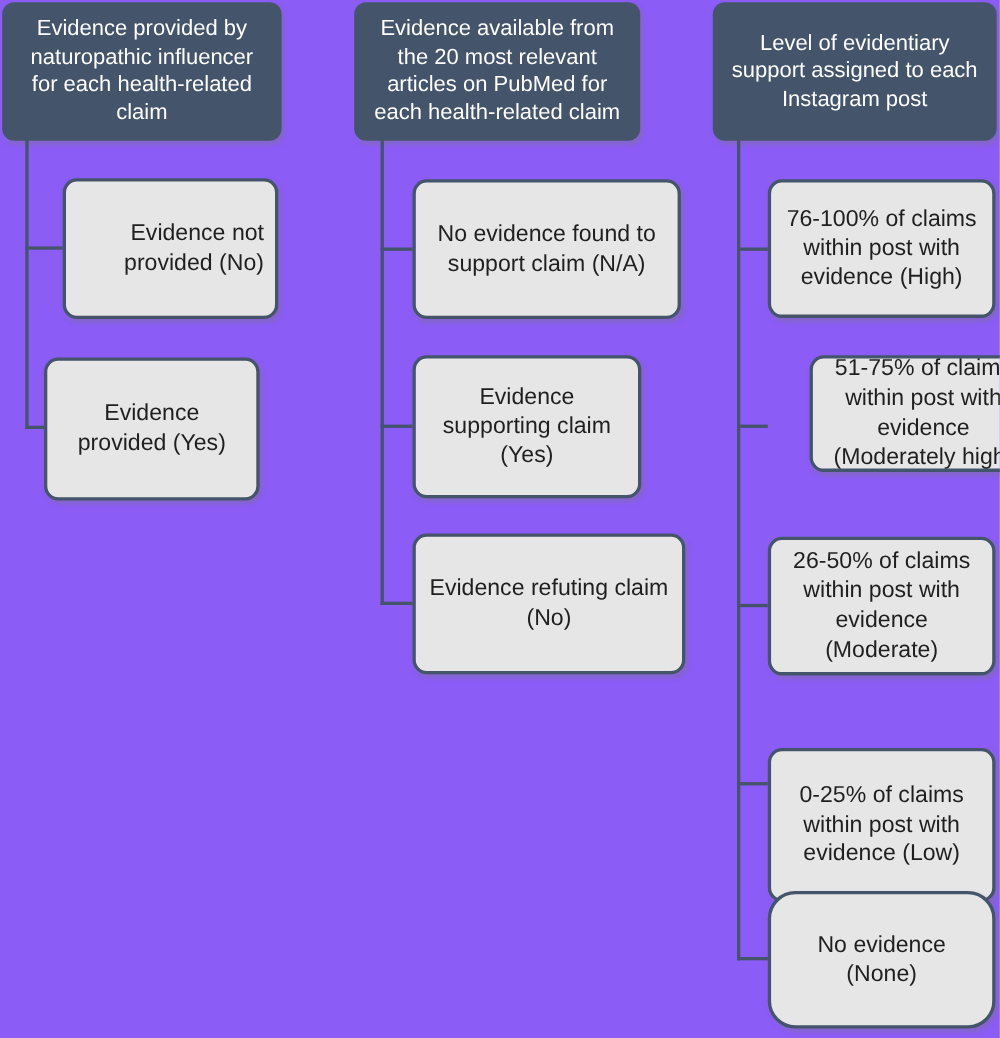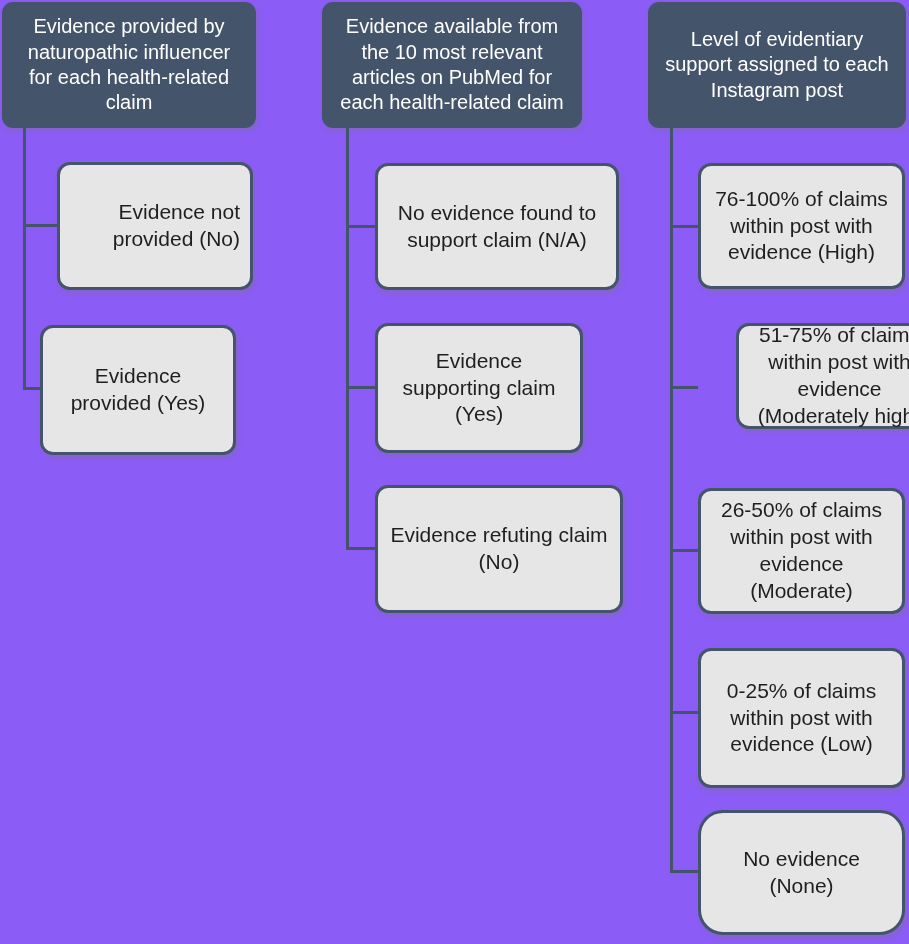--- a/index.html
+++ b/index.html
@@ -61,21 +61,21 @@
 
     <div class="line" style="left:23px; top:127px; width:3px; height:263px;"></div>
     <div class="line" style="left:23px; top:224px; width:34px; height:3px;"></div>
     <div class="line" style="left:23px; top:387px; width:34px; height:3px;"></div>
 
     <div class="child" style="left:57px; top:162px; width:196px; height:128px;text-align:right;">Evidence not provided (No)</div>
     <div class="child" style="left:40px; top:325px; width:196px; height:130px;">Evidence provided (Yes)</div>
   </div>
 
   <div>
-    <div class="hdr" style="left:322px; top:2px; width:260px; height:126px;">Evidence available from the 10 most relevant articles on PubMed for each health-related claim</div>
+    <div class="hdr" style="left:322px; top:2px; width:260px; height:126px;">Evidence available from the 20 most relevant articles on PubMed for each health-related claim</div>
 
     <div class="line" style="left:346px; top:127px; width:3px; height:423px;"></div>
     <div class="line" style="left:346px; top:225px; width:29px; height:3px;"></div>
     <div class="line" style="left:346px; top:386px; width:29px; height:3px;"></div>
     <div class="line" style="left:346px; top:547px; width:29px; height:3px;"></div>
 
     <div class="child" style="left:375px; top:163px; width:244px; height:127px;">No evidence found to support claim (N/A)</div>
     <div class="child" style="left:375px; top:323px; width:208px; height:130px;">Evidence supporting claim (Yes)</div>
     <div class="child" style="left:375px; top:485px; width:248px; height:128px;">Evidence refuting claim (No)</div>
   </div>
@@ -86,17 +86,17 @@
     <div class="line" style="left:670px; top:127px; width:3px; height:746px;"></div>
     <div class="line" style="left:670px; top:225px; width:28px; height:3px;"></div>
     <div class="line" style="left:670px; top:386px; width:28px; height:3px;"></div>
     <div class="line" style="left:670px; top:549px; width:28px; height:3px;"></div>
     <div class="line" style="left:670px; top:711px; width:28px; height:3px;"></div>
     <div class="line" style="left:670px; top:870px; width:28px; height:3px;"></div>
 
     <div class="child" style="left:698px; top:163px; width:207px; height:126px;">76-100% of claims within post with evidence (High)</div>
     <div class="child" style="left:698px; top:323px; width:207px; height:106px;margin-left:38px;">51-75% of claims within post with evidence (Moderately high)</div>
     <div class="child" style="left:698px; top:488px; width:207px; height:126px;">26-50% of claims within post with evidence (Moderate)</div>
-    <div class="child" style="left:698px; top:648px; width:207px; height:140px;">0-25% of claims within post with evidence (Low)</div>
+    <div class="child" style="left:698px; top:680px; width:207px; height:140px;">0-25% of claims within post with evidence (Low)</div>
     <div class="child" style="left:698px; top:810px; width:207px; height:125px;border-radius:25px;">No evidence (None)</div>
   </div>
 
 </div>
 
 </body></html>

